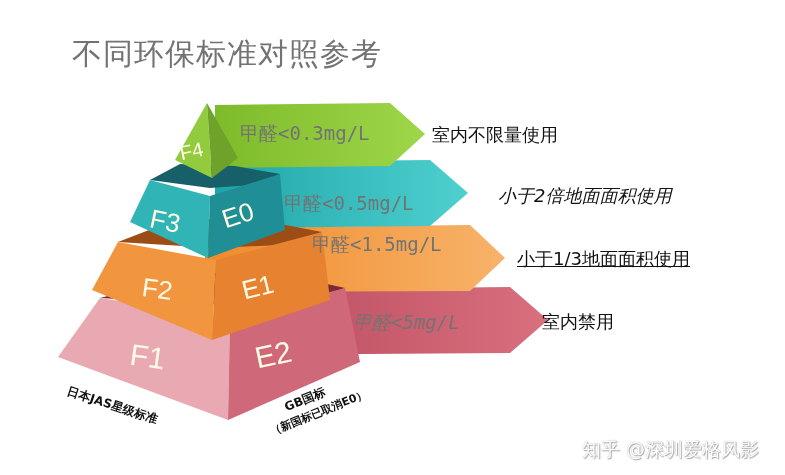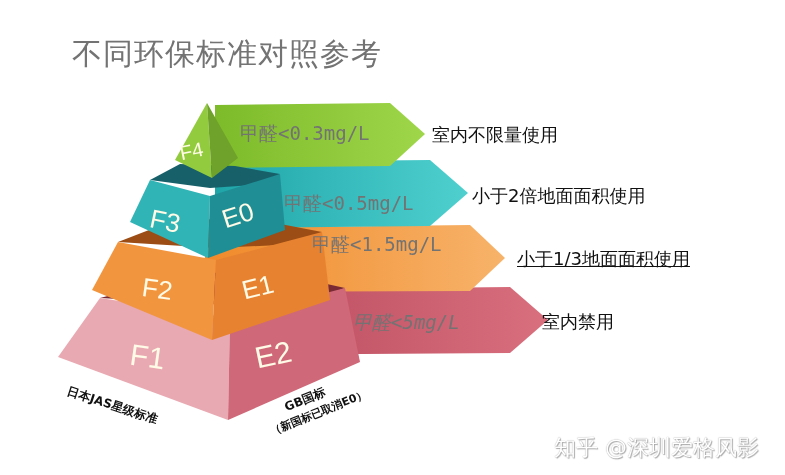--- a/index.html
+++ b/index.html
@@ -5,21 +5,21 @@
   html, body { margin:0; padding:0; }
   body { width:785px; height:475px; background:#ffffff; position:relative; overflow:hidden;
          font-family:"DejaVu Sans", sans-serif; }
   .title { position:absolute; left:72px; top:34px; font-size:30px; color:#737373; letter-spacing:1px;font-family:Liberation Mono, monospace; }
   svg.diagram { position:absolute; left:0; top:0; }
   .txt { position:absolute; white-space:nowrap; }
   .banner-text { color:#737373; font-size:19px; font-family:"DejaVu Sans Mono", monospace; }
   .usage { color:#111111; font-size:18px; }
   .tier-label { color:#fffbe6; font-size:26px; font-family:"Liberation Sans", sans-serif; }
   .axis-label { color:#111111; font-size:12px; font-weight:bold; }
-  .watermark { position:absolute; right:26px; bottom:12px; font-size:22px; color:#ffffff;
+  .watermark { position:absolute; right:26px; bottom:12px; font-size:19px; color:#ffffff;
                text-shadow: 0 0 1px #999, 1px 1px 1px #aaa; }
 </style>
 </head>
 <body>
 
 <div class="title">不同环保标准对照参考</div>
 
 <svg class="diagram" width="785" height="475">
   <defs>
     <linearGradient id="gGreen" x1="0" x2="1">
@@ -84,21 +84,21 @@
 <div class="txt tier-label" style="left:242px;top:272px;transform:rotate(-14deg);">E1</div>
 <div class="txt tier-label" style="left:130px;top:340px;font-size:30px;transform:rotate(8deg);">F1</div>
 <div class="txt tier-label" style="left:255px;top:338px;font-size:30px;transform:rotate(-12deg);">E2</div>
 
 <div class="txt banner-text" style="left:240px;top:121px;">甲醛&lt;0.3mg/L</div>
 <div class="txt banner-text" style="left:284px;top:181px;margin-top:10px;">甲醛&lt;0.5mg/L</div>
 <div class="txt banner-text" style="left:312px;top:232px;">甲醛&lt;1.5mg/L</div>
 <div class="txt banner-text" style="left:353px;top:310px;font-style:italic;">甲醛&lt;5mg/L</div>
 
 <div class="txt usage" style="left:432px;top:123px;">室内不限量使用</div>
-<div class="txt usage" style="left:472px;top:184px;">小于2倍地面面积使用</div>
+<div class="txt usage" style="left:498px;top:184px;font-style:italic;">小于2倍地面面积使用</div>
 <div class="txt usage" style="left:517px;top:247px;text-decoration:underline;">小于1/3地面面积使用</div>
 <div class="txt usage" style="left:542px;top:310px;">室内禁用</div>
 
 <div class="txt axis-label" style="left:70px;top:383px;transform:rotate(18deg);transform-origin:left top;">日本JAS星级标准</div>
 <div class="txt axis-label" style="left:282px;top:400px;transform:rotate(-22deg);transform-origin:left top;">GB国标</div>
 <div class="txt axis-label" style="left:268px;top:425px;font-size:11px;transform:rotate(-22deg);transform-origin:left top;">（新国标已取消E0）</div>
 
 <div class="watermark">知乎 @深圳爱格风影</div>
 
 </body></html>

